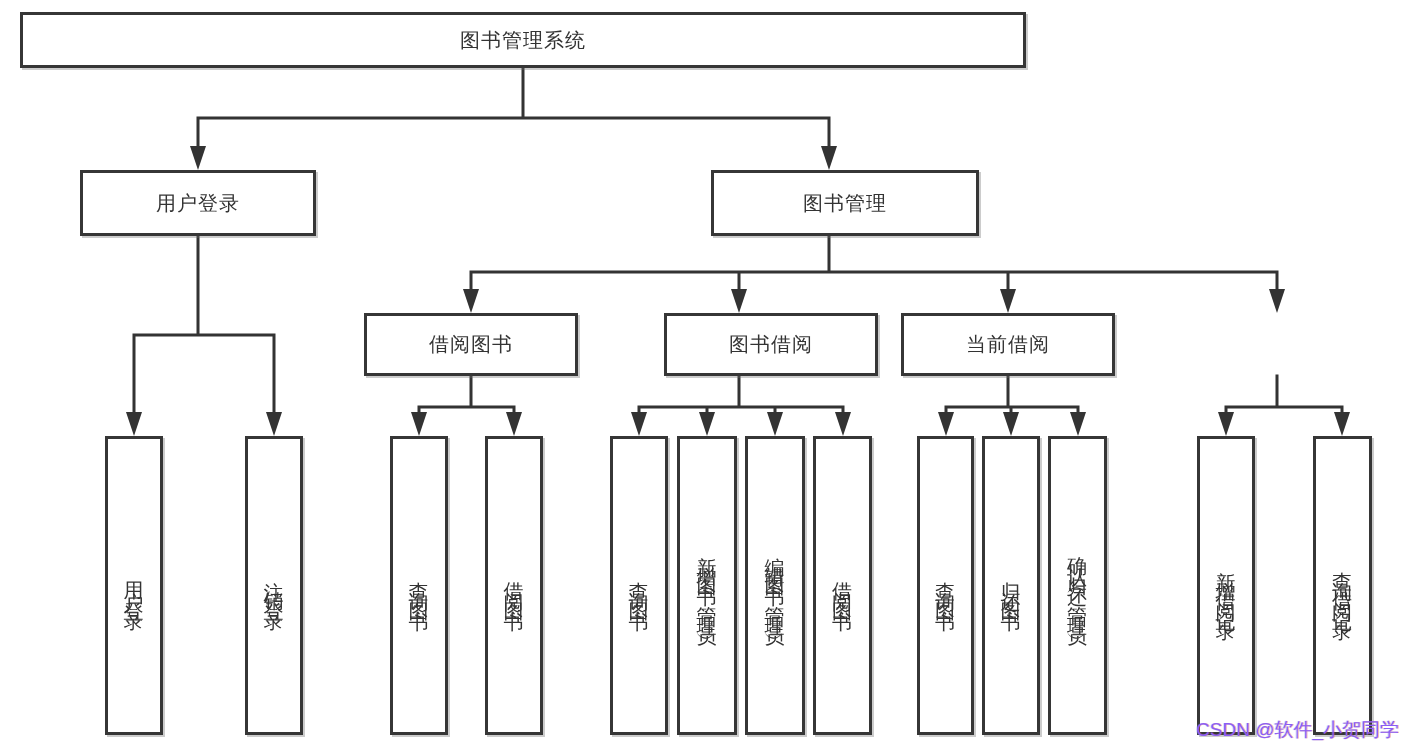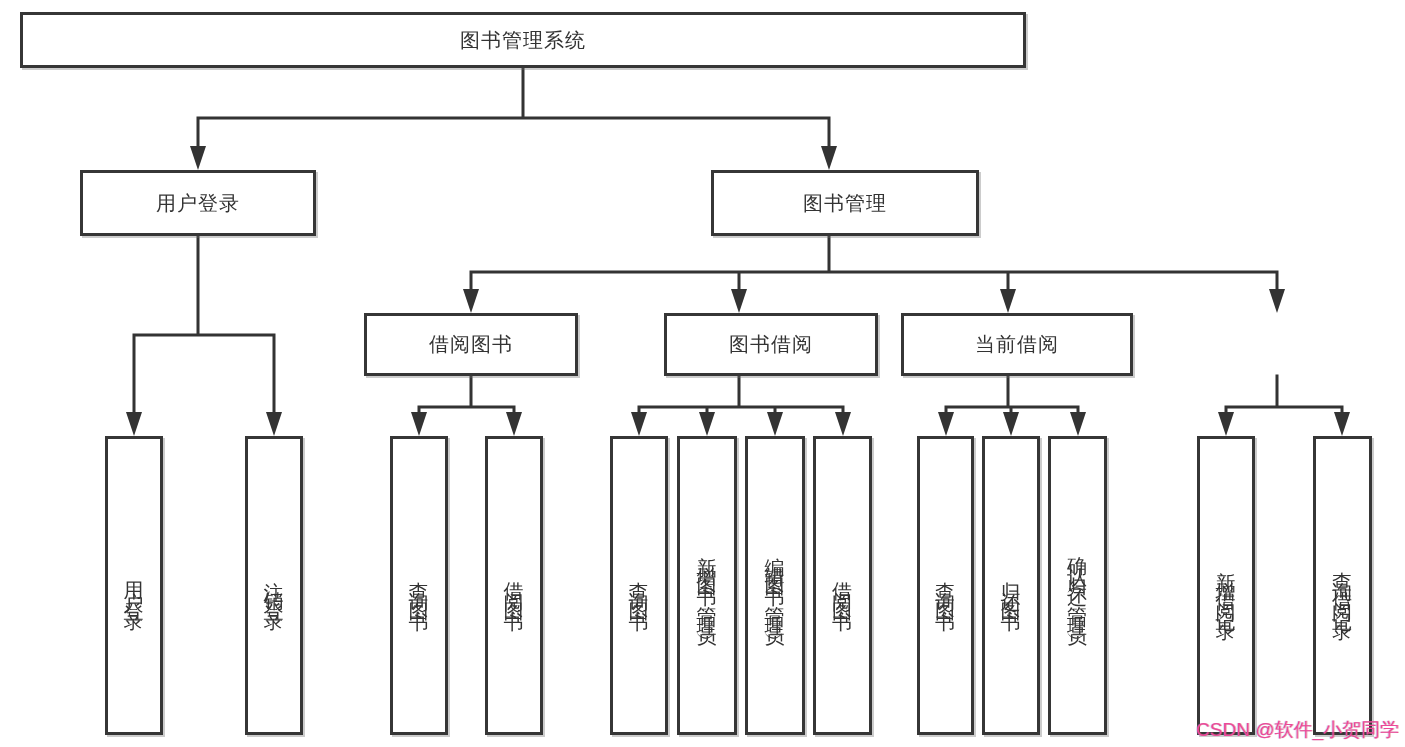--- a/index.html
+++ b/index.html
@@ -45,21 +45,21 @@
     letter-spacing: 10px;
     line-height: 1;
     padding: 8px 0;
     text-align: center;
   }
   .watermark {
     position: absolute;
     right: 6px;
     bottom: 4px;
     font-size: 19px;
-    color: #ec4899;
+    color: #8b5cf6;
     text-shadow: 1px 0 0 rgba(217,100,100,0.45), -1px 0 0 rgba(120,150,230,0.30);
     z-index: 3;
     white-space: nowrap;
   }
   .wire {
     stroke: #333333;
     stroke-width: 3;
     fill: none;
     stroke-linecap: square;
   }
@@ -123,21 +123,21 @@
     </g>
   </svg>
 
   <div class="box h-box" style="left:20px; top:12px; width:1006px; height:56px;">图书管理系统</div>
 
   <div class="box h-box" style="left:80px; top:170px; width:236px; height:66px;">用户登录</div>
   <div class="box h-box" style="left:711px; top:170px; width:268px; height:66px;">图书管理</div>
 
   <div class="box h-box" style="left:364px; top:313px; width:214px; height:63px;">借阅图书</div>
   <div class="box h-box" style="left:664px; top:313px; width:214px; height:63px;">图书借阅</div>
-  <div class="box h-box" style="left:901px; top:313px; width:232px; height:63px;">当前借阅</div>
+  <div class="box h-box" style="left:901px; top:313px; width:214px; height:63px;">当前借阅</div>
 
   <div class="box v-box" style="left:105px; top:436px; width:58px; height:299px;">用户登录</div>
   <div class="box v-box" style="left:245px; top:436px; width:58px; height:299px;">注销登录</div>
 
   <div class="box v-box" style="left:390px; top:436px; width:58px; height:299px;">查询图书</div>
   <div class="box v-box" style="left:485px; top:436px; width:58px; height:299px;">借阅图书</div>
 
   <div class="box v-box" style="left:610px; top:436px; width:58px; height:299px;">查询图书</div>
   <div class="box v-box" style="left:677px; top:436px; width:60px; height:299px;">新增图书（管理员）</div>
   <div class="box v-box" style="left:745px; top:436px; width:60px; height:299px;">编辑图书（管理员）</div>

